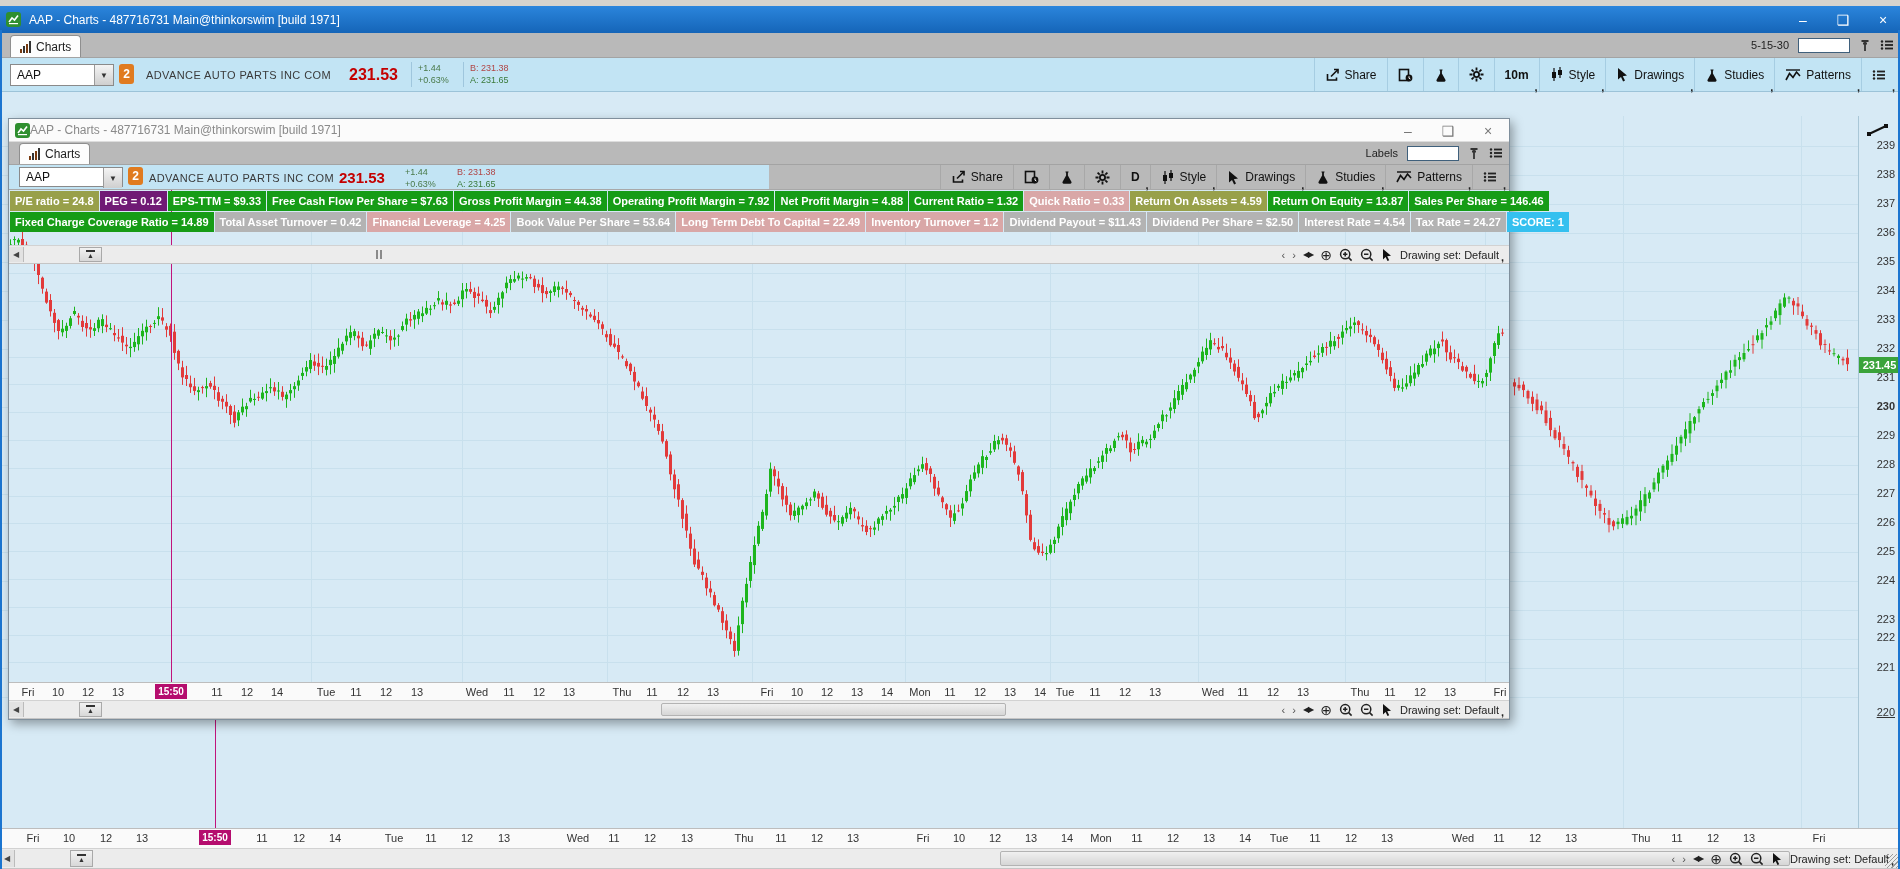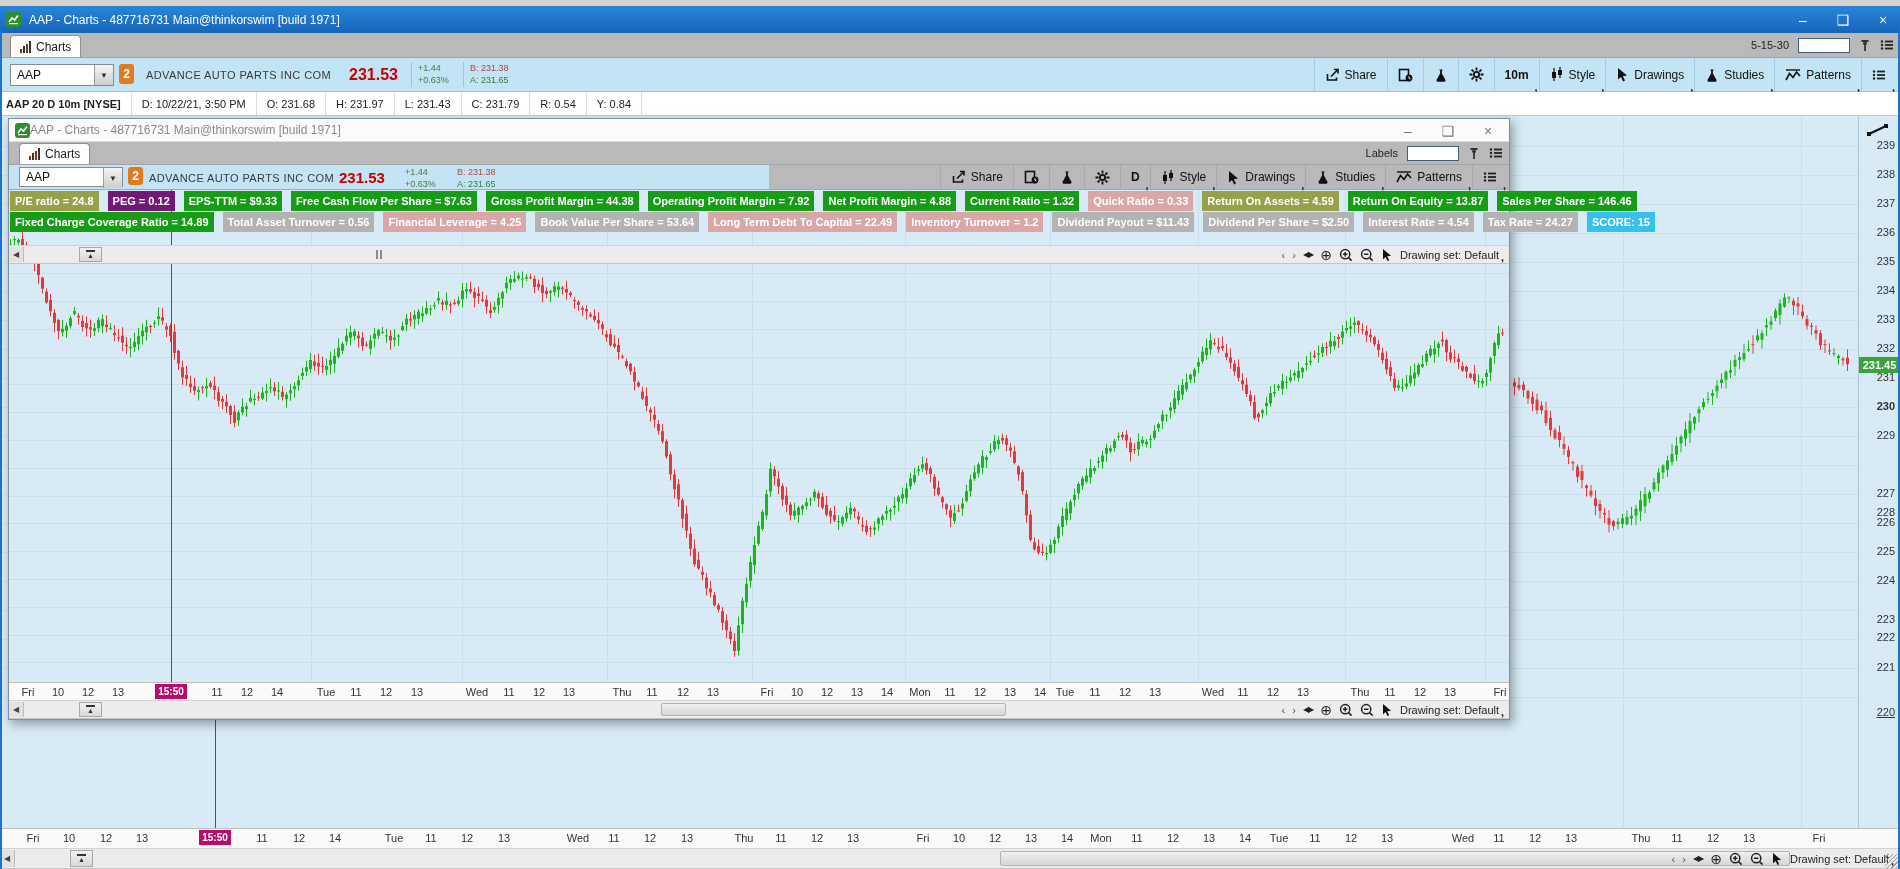--- a/index.html
+++ b/index.html
@@ -56,21 +56,21 @@
   .sb-box .tri{font-size:7px;line-height:6px;}
   .sb-thumb{position:absolute;top:2px;bottom:2px;background:linear-gradient(#f0f0f0,#d6d6d6);border:1px solid #b3b3b3;border-radius:2px;}
   .sb-grip{position:absolute;top:4px;bottom:4px;width:12px;display:flex;gap:2px;align-items:stretch;justify-content:center;}
   .sb-grip i{width:2px;background:#8a8a8a;}
   .ctrls{position:absolute;top:0;bottom:0;display:flex;align-items:center;gap:7px;font-size:12px;color:#222;}
   .ctrls .sm{font-size:11px;color:#555;}
   .ctrls .dbl{font-size:8px;letter-spacing:-1px;}
   .ctrls .circ{font-size:14px;}
   .ctrls .dset{position:relative;font-size:11px;padding-right:6px;white-space:nowrap;}
   
-  .fundrow{position:absolute;display:flex;gap:9px;left:1px;}
+  .fundrow{position:absolute;display:flex;gap:1px;left:1px;}
   .fundrow span{display:inline-flex;align-items:center;height:20px;padding:0 5px;font-size:11px;font-weight:bold;color:#fff;white-space:nowrap;}
   .f-green{background:#169c16;} .f-olive{background:#98a04a;} .f-cyan{background:#701a75;}
   .f-pink{background:#d9a7a7;} .f-gray{background:#b3b3b3;} .f-score{background:#35c0ef;}
   
   .inner{left:8px;top:118px;width:1502px;height:602px;background:#d7eaf5;border:1px solid #7f8f9c;box-shadow:3px 4px 10px rgba(0,0,0,.35);}
   .inner .titlebar2{position:absolute;left:0;top:0;width:100%;height:23px;background:#fbfbfb;border-bottom:1px solid #ddd;display:flex;align-items:center;font-size:12px;color:#8a8a8a;}
   .inner .tabrow2{position:absolute;left:0;top:23px;width:100%;height:23px;background:#b9b9b9;border-bottom:1px solid #a3a3a3;}
   .inner .tab{height:21px;}
   .inner .symbolrow2{position:absolute;left:0;top:46px;width:100%;height:25px;background:#c2e4f4;border-bottom:1px solid #a8a8a8;}
   .inner .combo{top:2px;height:20px;}
@@ -234,30 +234,20 @@
               <rect x="5" y="1.6" width="8" height="1.8"></rect>
               <rect x="5" y="5.1" width="8" height="1.8"></rect>
               <rect x="5" y="8.6" width="8" height="1.8"></rect>
             </g>
           </svg>
         <span class="dd">,</span>
       </span>
     </div>
   </div>
 
-  <div class="abs ohlcrow" id="ohlcrow">
-      <div class="cell">AAP 20 D 10m [NYSE]</div>
-      <div class="cell">D: 10/22/21, 3:50 PM</div>
-      <div class="cell">O: 231.68</div>
-      <div class="cell">H: 231.97</div>
-      <div class="cell">L: 231.43</div>
-      <div class="cell">C: 231.79</div>
-      <div class="cell">R: 0.54</div>
-      <div class="cell">Y: 0.84</div>
-    </div>
 
   <div class="abs" id="outer-plot" style="left:0;top:116px;width:1900px;height:712px;">
       <div class="gridh" style="left: 0px; right: 42px; top: 30px;"></div>
       <div class="gridh" style="left: 0px; right: 42px; top: 59px;"></div>
       <div class="gridh" style="left: 0px; right: 42px; top: 88px;"></div>
       <div class="gridh" style="left: 0px; right: 42px; top: 117px;"></div>
       <div class="gridh" style="left: 0px; right: 42px; top: 146px;"></div>
       <div class="gridh" style="left: 0px; right: 42px; top: 175px;"></div>
       <div class="gridh" style="left: 0px; right: 42px; top: 204px;"></div>
       <div class="gridh" style="left: 0px; right: 42px; top: 233px;"></div>
@@ -434,21 +424,21 @@
       <div class="tick" style="top: 52px;">238</div>
       <div class="tick" style="top: 81px;">237</div>
       <div class="tick" style="top: 110px;">236</div>
       <div class="tick" style="top: 139px;">235</div>
       <div class="tick" style="top: 168px;">234</div>
       <div class="tick" style="top: 197px;">233</div>
       <div class="tick" style="top: 226px;">232</div>
       <div class="tick" style="top: 255px;">231</div>
       <div class="tick" style="top: 284px; font-weight: bold;">230</div>
       <div class="tick" style="top: 313px;">229</div>
-      <div class="tick" style="top: 342px; margin-top: 48px;">228</div>
+      <div class="tick" style="top: 342px;">228</div>
       <div class="tick" style="top: 371px;">227</div>
       <div class="tick" style="top: 400px;">226</div>
       <div class="tick" style="top: 429px;">225</div>
       <div class="tick" style="top: 458px;">224</div>
       <div class="tick" style="top: 497px;">223</div>
       <div class="tick" style="top: 515px;">222</div>
       <div class="tick" style="top: 545px;">221</div>
       <div class="tick" style="top: 590px; text-decoration: underline;">220</div>
     </div>
   <div class="abs pricebadge" id="last-price-badge" style="left: 1859px; top: 356.95px;">231.45</div>
@@ -1479,30 +1469,30 @@
         <span class="f-green">Operating Profit Margin = 7.92</span>
         <span class="f-green">Net Profit Margin = 4.88</span>
         <span class="f-green">Current Ratio = 1.32</span>
         <span class="f-pink">Quick Ratio = 0.33</span>
         <span class="f-olive">Return On Assets = 4.59</span>
         <span class="f-green">Return On Equity = 13.87</span>
         <span class="f-green">Sales Per Share = 146.46</span>
       </div>
     <div class="fundrow" id="fund2" style="top:93px;">
         <span class="f-green">Fixed Charge Coverage Ratio = 14.89</span>
-        <span class="f-gray">Total Asset Turnover = 0.56</span>
+        <span class="f-gray">Total Asset Turnover = 0.42</span>
         <span class="f-pink">Financial Leverage = 4.25</span>
         <span class="f-gray">Book Value Per Share = 53.64</span>
         <span class="f-pink">Long Term Debt To Capital = 22.49</span>
         <span class="f-pink">Inventory Turnover = 1.2</span>
         <span class="f-gray">Dividend Payout = $11.43</span>
         <span class="f-gray">Dividend Per Share = $2.50</span>
         <span class="f-gray">Interest Rate = 4.54</span>
         <span class="f-gray">Tax Rate = 24.27</span>
-        <span class="f-score">SCORE: 15</span>
+        <span class="f-score">SCORE: 1</span>
       </div>
 
     <div class="abs sbar" id="inner-top-sbar" style="left:0;top:126px;width:1500px;height:19px;">
       <span class="sb-left">◀</span>
       <span class="sb-box">
           <span class="bar"></span>
           <span class="tri">▲</span>
         </span>
       <span class="sb-grip" style="left:364px;">
           <i></i>

